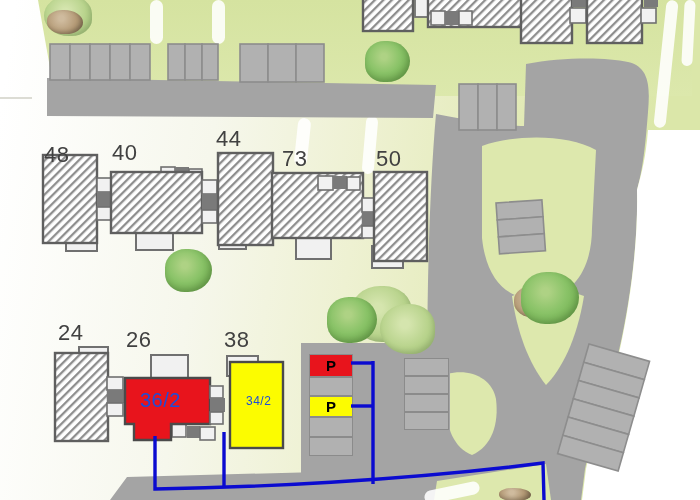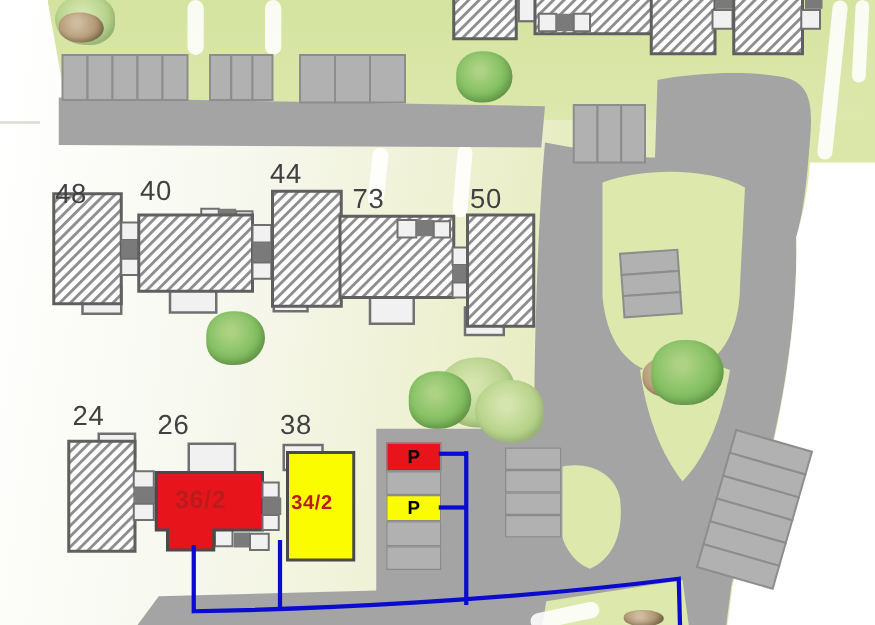--- a/index.html
+++ b/index.html
@@ -22,21 +22,21 @@
     box-shadow:inset -2px -3px 6px rgba(0,0,0,.18);}
   .tree-light{border-radius:52% 48% 45% 55%;
     background:radial-gradient(circle at 45% 40%,#d5e5ae 10%,#b8d38c 55%,#a0c277 90%);
     box-shadow:inset -2px -3px 5px rgba(0,0,0,.12);}
   .rock{border-radius:45% 55% 50% 50%;
     background:radial-gradient(circle at 40% 35%,#cfbb9e 10%,#b59b77 55%,#96805f 90%);
     box-shadow:inset -2px -2px 4px rgba(0,0,0,.25);}
   
   .house-num{font-size:22px;color:#414141;letter-spacing:.5px;}
   
-  .unit-label{font-weight:bold;color:#b91c1c;font-size:20px;letter-spacing:.5px;}
+  .unit-label{font-weight:normal;color:#1d4ed8;font-size:20px;letter-spacing:.5px;}
   
   .stall{border:1.6px solid #8b8b8b;background:var(--stall-gray);}
   .stall.p-red{background:var(--unit-red);}
   .stall.p-yellow{background:var(--unit-yellow);}
   .p-text{display:flex;align-items:center;justify-content:center;width:100%;height:100%;
           font-weight:bold;font-size:15px;color:#000;}
 </style>
 </head>
 <body>
 
@@ -210,21 +210,21 @@
   <div class="abs house-num" style="left:44px;top:142px">48</div>
   <div class="abs house-num" style="left:112px;top:140px">40</div>
   <div class="abs house-num" style="left:216px;top:126px">44</div>
   <div class="abs house-num" style="left:282px;top:146px">73</div>
   <div class="abs house-num" style="left:376px;top:146px">50</div>
   <div class="abs house-num" style="left:58px;top:320px">24</div>
   <div class="abs house-num" style="left:126px;top:327px">26</div>
   <div class="abs house-num" style="left:224px;top:327px">38</div>
 
   <div class="abs unit-label" style="left:140px;top:389px">36/2</div>
-  <div class="abs unit-label" style="left:233px;top:394px;font-size:16px">34/2</div>
+  <div class="abs unit-label" style="left:246px;top:394px;font-size:12px">34/2</div>
 
   <svg width="700" height="500" viewBox="0 0 700 500" style="pointer-events:none">
     <path d="M155,436 L155,489 C250,487.5 400,481 543,463 L544,500" fill="none" style="stroke:var(--boundary-blue)" stroke-width="3.4"></path>
     <path d="M224,432 L224,487" fill="none" style="stroke:var(--boundary-blue)" stroke-width="3.4"></path>
     <path d="M373,361 L373,484" fill="none" style="stroke:var(--boundary-blue)" stroke-width="3.4"></path>
     <path d="M351,363 L374,363" fill="none" style="stroke:var(--boundary-blue)" stroke-width="3.4"></path>
     <path d="M351,406 L374,406" fill="none" style="stroke:var(--boundary-blue)" stroke-width="3.4"></path>
   </svg>
 
 </div>

